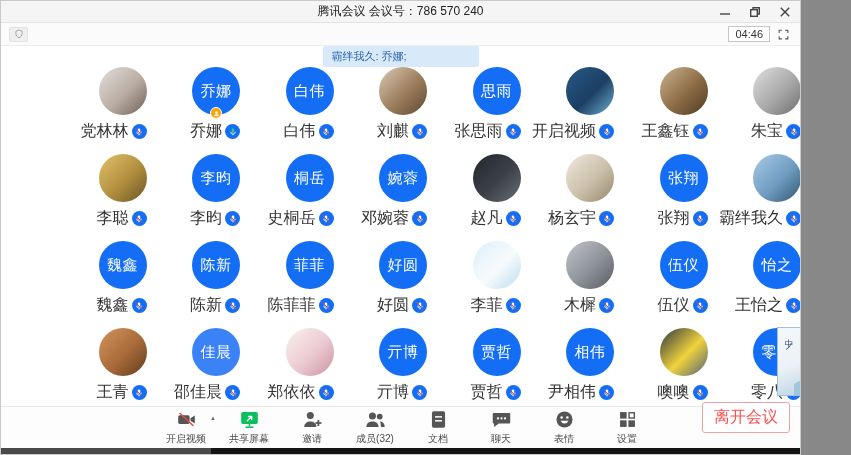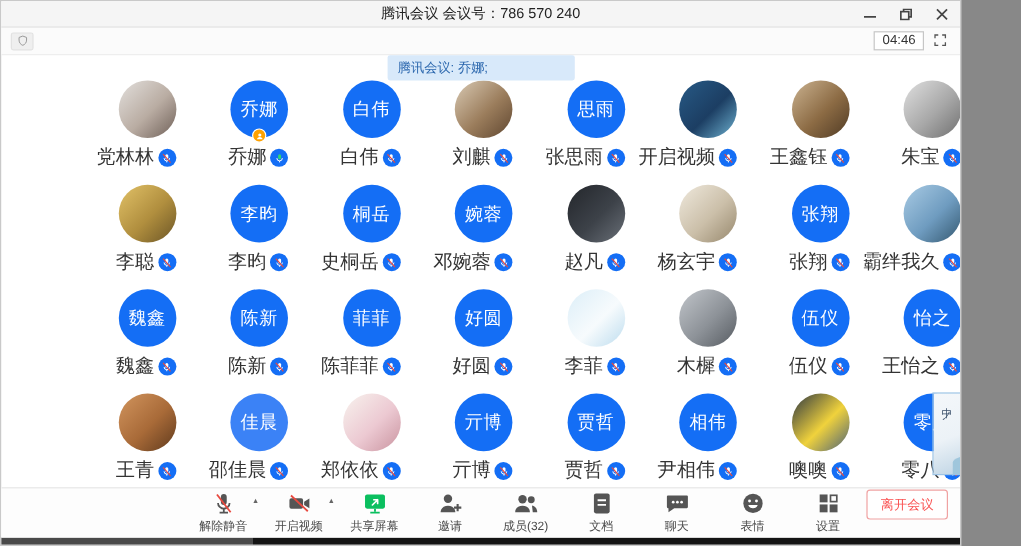--- a/index.html
+++ b/index.html
@@ -65,21 +65,21 @@
   .toolbar { position:absolute; left:0; right:0; bottom:6px; height:42px; background:#fdfdfd;
              border-top:1px solid #e7e7e7; display:flex; align-items:center; z-index:4; }
   .tool-items { display:flex; align-items:flex-start; margin-left:163px; gap:19px; }
   .tool-item { display:flex; flex-direction:column; align-items:center; min-width:44px;
                position:relative; cursor:pointer; }
   .tool-icon { width:21px; height:21px; }
   .tool-icon svg { width:100%; height:100%; }
   .tool-label { font-size:10px; color:#4a4a4a; margin-top:2px; white-space:nowrap; }
   .caret { position:absolute; top:6px; right:-8px; font-size:6px; color:#666; }
   .leave-btn { position:absolute; right:10px; bottom:15px; z-index:6; background:#fff;
-               border:1px solid #f0a2a2; color:#fa5151; font-size:11px; padding:4px 11px;
+               border:1px solid #f0a2a2; color:#fa5151; font-size:16px; padding:4px 11px;
                border-radius:3px; cursor:pointer; font-family:inherit; }
 
   
   .bottom-strip { position:absolute; left:0; right:0; bottom:0; height:6px;
                   background:linear-gradient(to right,#4a4a4a 0,#4a4a4a 210px,#141414 210px); }
 </style>
 </head>
 <body>
 
 <div class="window">
@@ -115,21 +115,21 @@
     </div>
     <div class="spacer"></div>
     <span class="timer-box">04:46</span>
     <div class="fullscreen-btn">
       <svg viewBox="0 0 24 24">
           <path d="M4 9V4h5M15 4h5v5M20 15v5h-5M9 20H4v-5"></path>
         </svg>
     </div>
   </div>
 
-  <div class="speaking-banner">腾讯会议: 乔娜;</div>
+  <div class="speaking-banner">霸绊我久: 乔娜;</div>
 
   <div class="grid" id="grid">
   <div class="participant">
     <div class="avatar" style="background: linear-gradient(135deg, rgb(227, 224, 221) 0%, rgb(185, 172, 162) 55%, rgb(110, 95, 87) 100%);">
       <span class="avatar-text"></span>
     </div>
     <div class="name-row">
       <span class="p-name">党林林</span>
       <span class="mic-status">
             <svg viewBox="0 0 24 24">
@@ -677,31 +677,20 @@
 
   <div class="self-view">
     <div class="portrait-hair"></div>
     <div class="portrait-face"></div>
     <div class="portrait-shirt"></div>
     <span class="self-overlay-text">中ノ</span>
   </div>
 
   <div class="toolbar">
     <div class="tool-items" id="tool-items">
-  <div class="tool-item">
-    <span class="tool-icon"><svg viewBox="0 0 24 24">
-              <rect x="9.2" y="3" width="5.6" height="10.5" rx="2.8" fill="#555"></rect>
-              <path d="M6.5 11.5a5.5 5.5 0 0 0 11 0" fill="none" stroke="#555" stroke-width="1.7"></path>
-              <line x1="12" y1="17" x2="12" y2="20.2" stroke="#555" stroke-width="1.7"></line>
-              <line x1="8" y1="20.7" x2="16" y2="20.7" stroke="#555" stroke-width="1.7"></line>
-              <line x1="5.5" y1="3.5" x2="18.5" y2="20.5" stroke="#e8493f" stroke-width="1.7"></line>
-            </svg></span>
-    <span class="tool-label">解除静音</span>
-  <span class="caret">▲</span>
-        </div>
 
   <div class="tool-item">
     <span class="tool-icon"><svg viewBox="0 0 24 24">
               <rect x="2.5" y="7" width="13" height="10" rx="1.8" fill="#555"></rect>
               <path d="M16.5 10.5l5-3.2v9.4l-5-3.2z" fill="#555"></path>
               <line x1="4" y1="4.5" x2="20" y2="19.5" stroke="#e8493f" stroke-width="1.7"></line>
             </svg></span>
     <span class="tool-label">开启视频</span>
   <span class="caret">▲</span>
         </div>

